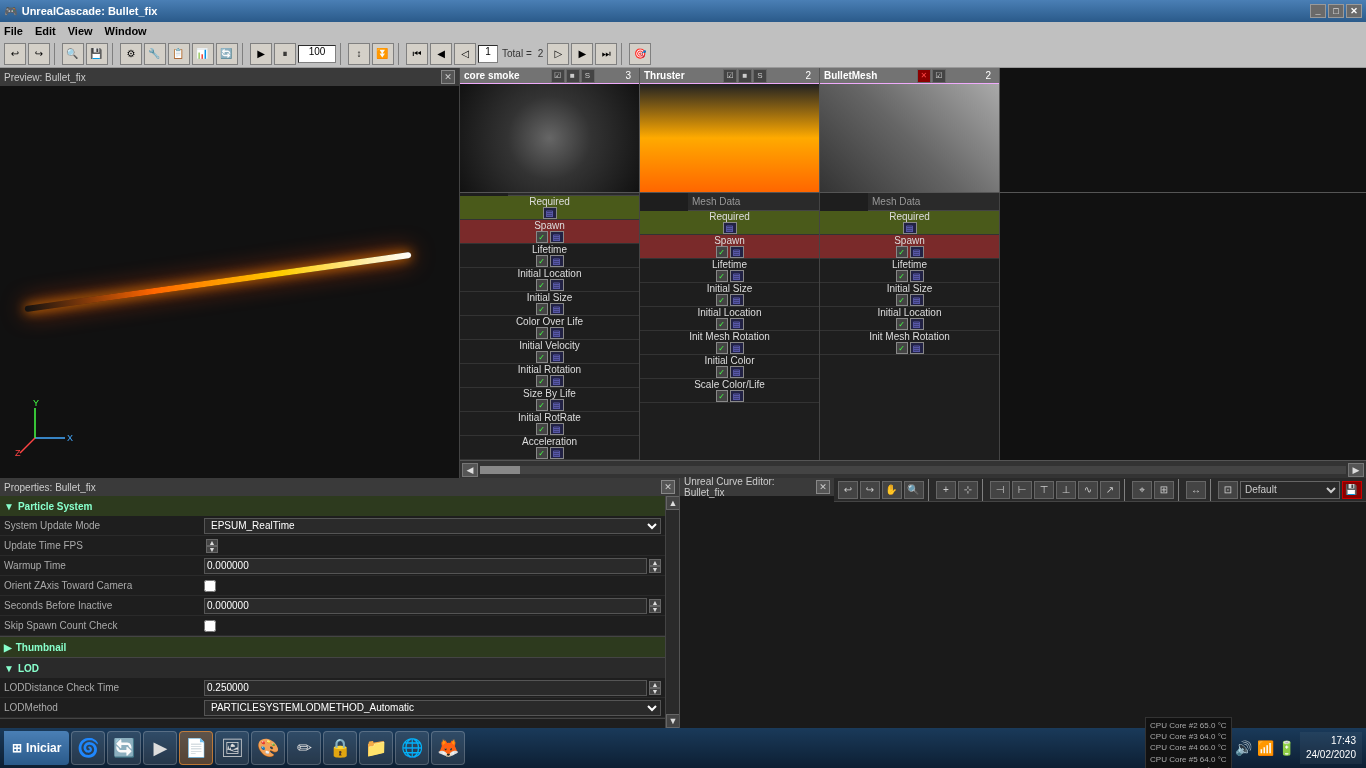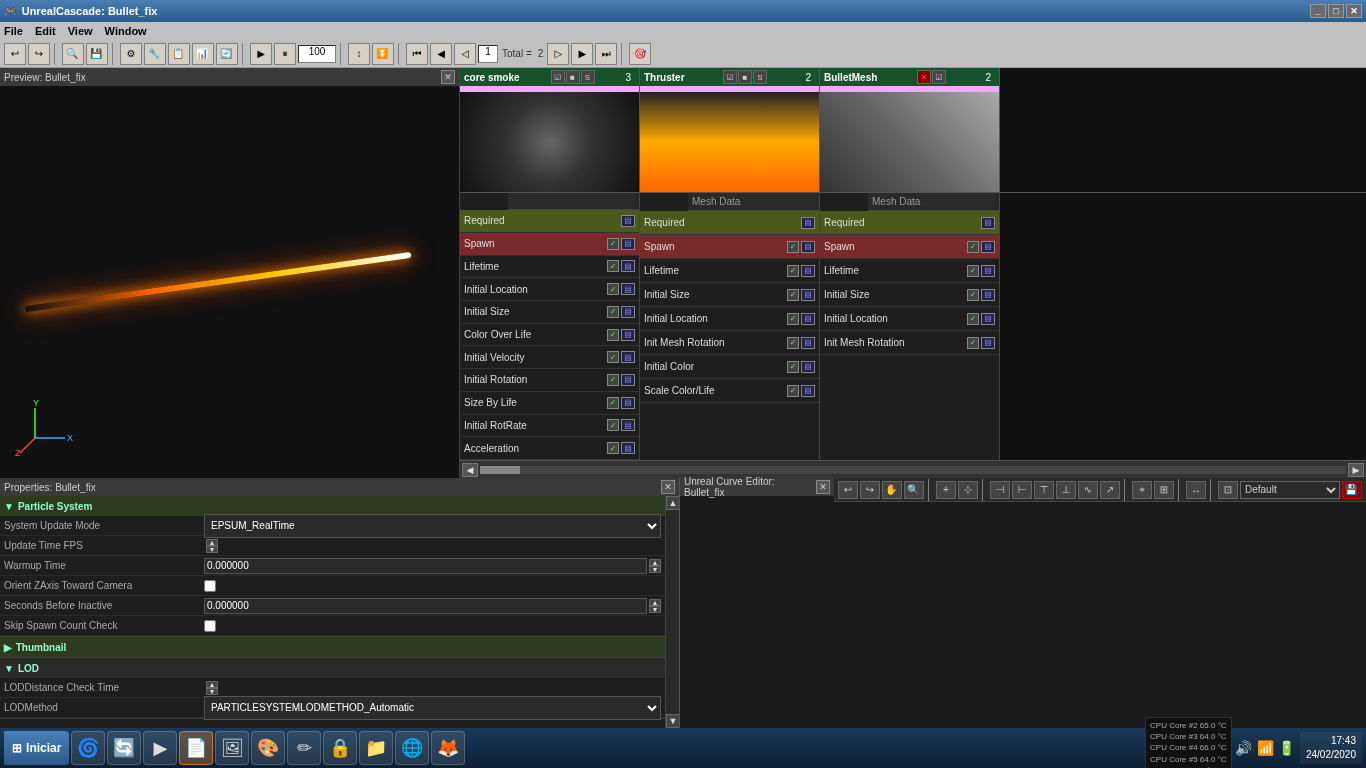--- a/index.html
+++ b/index.html
@@ -126,24 +126,24 @@
     .emitter-column {
       width: 180px;
       border-right: 1px solid #555;
       display: flex;
       flex-direction: column;
     }
     .emitter-header {
       display: flex;
       align-items: center;
       justify-content: space-between;
-      background: #14532d;
+      background: #737373;
       padding: 2px 4px;
-      border-bottom: 6px solid #f0abfc;
-      height: 24px;
+      border-bottom: 1px solid #f0abfc;
+      height: 16px;
     }
     .emitter-name { font-size: 10px; color: #fff; font-weight: bold; }
     .emitter-icons { display: flex; gap: 1px; }
     .emitter-icon {
       width: 14px; height: 14px; border: 1px solid #666; background: #444;
       display: flex; align-items: center; justify-content: center; font-size: 8px; color: #ccc;
     }
     .emitter-icon.red-x { background: #8b0000; color: #ff4444; }
     .emitter-count { font-size: 10px; color: #fff; padding-right: 4px; }
     .emitter-thumbnail {
@@ -195,20 +195,21 @@
       margin-left: 48px;
     }
     .module-item {
       display: flex;
       align-items: center;
       justify-content: space-between;
       height: 24px;
       padding: 0 4px;
       border-bottom: 1px solid #333;
       cursor: pointer;
+      flex-direction: column;
     }
     .module-item.required { background: #4a5a1a; }
     .module-item.spawn { background: #7a2a2a; }
     .module-name { font-size: 10px; color: #ddd; flex: 1; }
     .module-checks { display: flex; gap: 2px; align-items: center; }
     .check-box {
       width: 12px; height: 12px; border: 1px solid #888; background: #444;
       display: flex; align-items: center; justify-content: center; font-size: 8px; color: #4f4;
     }
     .check-graph {
@@ -295,21 +296,21 @@
       flex: 1;
       height: 16px;
       background: #2a2a2a;
       border: 1px solid #555;
       color: #fff;
       font-size: 10px;
       padding: 0 2px;
     }
     .prop-select {
       flex: 1;
-      height: 24px;
+      height: 16px;
       background: #2a2a2a;
       border: 1px solid #555;
       color: #fff;
       font-size: 10px;
       padding: 0 2px;
     }
     .prop-checkbox {
       width: 12px; height: 12px;
     }
     .prop-spin {
@@ -835,20 +836,21 @@
           </div>
         </div>
 
         <div class="prop-section">
           <div class="prop-section-header lod">
             <span>▼</span>
             <span>LOD</span>
           </div>
           <div class="prop-row">
             <span class="prop-label">LODDistance Check Time</span>
+            <input class="prop-input" value="0.250000" style="width: 260px;">
             <div class="prop-spin">
               <div class="spin-btn">▲</div>
               <div class="spin-btn">▼</div>
             </div>
           </div>
           <div class="prop-row">
             <span class="prop-label">LODMethod</span>
             <select class="prop-select" style="width:280px;">
               <option>PARTICLESYSTEMLODMETHOD_Automatic</option>
             </select>

